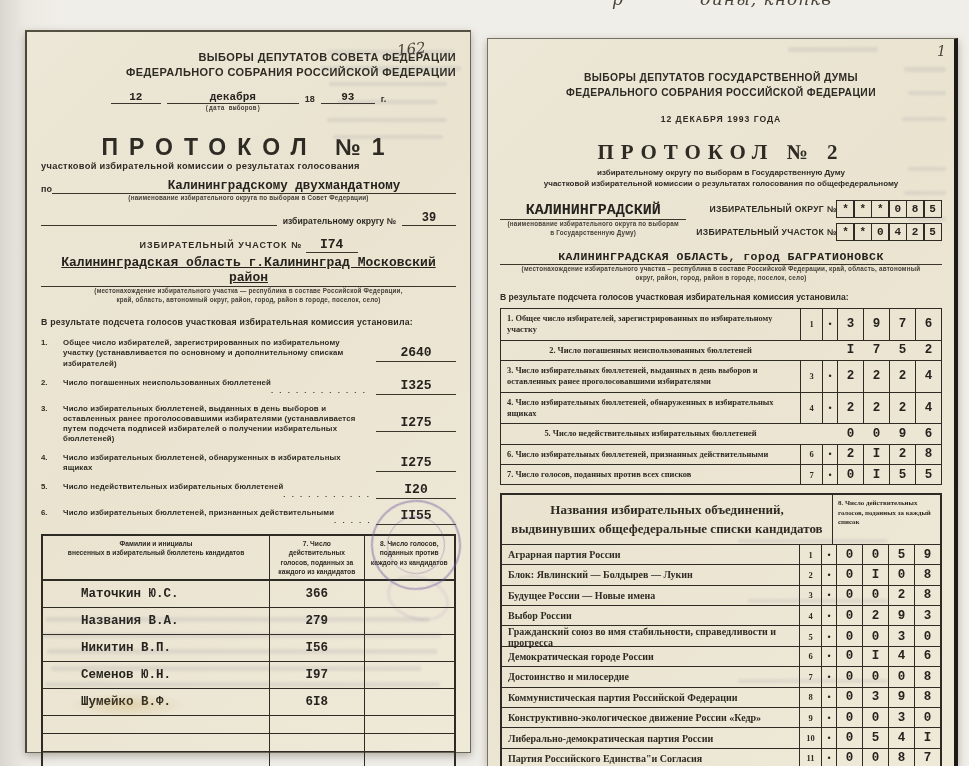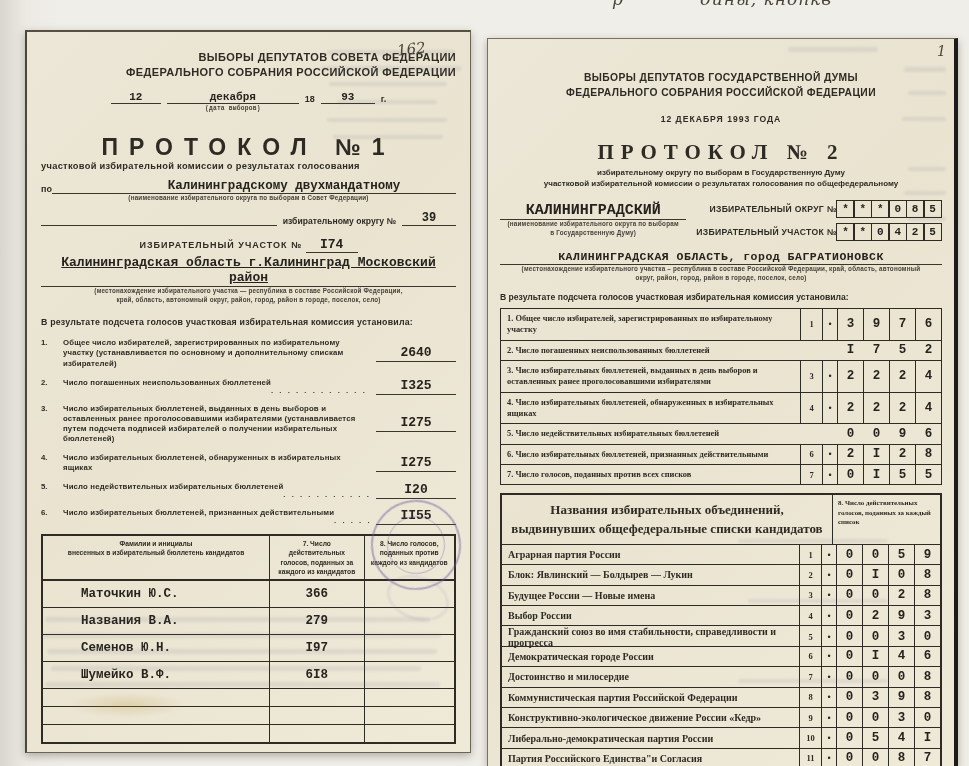--- a/index.html
+++ b/index.html
@@ -103,21 +103,21 @@
   .r-table { border:1.6px solid #2e2b24; margin-top:6px; }
   .r-row { display:grid; grid-template-columns:1fr 21px 15px 26px 26px 26px 26px; border-bottom:1.6px solid #2e2b24; }
   .r-row:last-child { border-bottom:none; }
   .r-label { font-family:"Liberation Serif","DejaVu Serif",serif; font-weight:bold; font-size:8.4px;
     line-height:1.35; padding:4px 6px; border-right:1.6px solid #2e2b24; }
   .cell { display:flex; align-items:center; justify-content:center; border-left:1.6px solid #2e2b24; }
   .cell.first { border-left:none; }
   .numcell { font-family:"Liberation Serif","DejaVu Serif",serif; font-weight:bold; font-size:8.5px; }
   .starcell { font-size:9px; }
   .digcell { font-family:"Liberation Mono","DejaVu Sans Mono",monospace; font-weight:bold; font-size:12.5px; color:#26231e; }
-  .r-row.nobox .r-label { border-right:1.6px solid transparent; }
+  .r-row.nobox .r-label { border-right:1.6px solid transparent;text-align:center; }
   .r-row.nobox .cell { border-left-color:transparent; }
   
   .p-table { border:2px solid #2e2b24; margin-top:8px; }
   .p-hrow { display:grid; grid-template-columns:1fr 108px; border-bottom:1.8px solid #2e2b24; }
   .p-htitle { font-family:"Liberation Serif","DejaVu Serif",serif; font-weight:bold; font-size:13px;
     text-align:center; line-height:1.4; padding:6px 4px; }
   .p-hvotes { border-left:1.6px solid #2e2b24; font-family:"Liberation Serif","DejaVu Serif",serif;
     font-weight:bold; font-size:6.9px; line-height:1.35; padding:3px 5px; }
   .p-row { display:grid; grid-template-columns:1fr 21px 15px 26px 26px 26px 26px; border-bottom:1.5px solid #2e2b24; height:19.4px; }
   .p-row:last-child { border-bottom:none; }
@@ -253,20 +253,25 @@
       <div class="c-name typed">Маточкин Ю.С.</div>
       <div class="c-votes typed">366</div>
       <div class="c-against"></div>
     </div>
     <div class="c-row">
       <div class="c-name typed">Названия В.А.</div>
       <div class="c-votes typed">279</div>
       <div class="c-against"></div>
     </div>
     <div class="c-row">
+      <div class="c-name typed">Никитин В.П.</div>
+      <div class="c-votes typed">I56</div>
+      <div class="c-against"></div>
+    </div>
+    <div class="c-row">
       <div class="c-name typed">Семенов Ю.Н.</div>
       <div class="c-votes typed">I97</div>
       <div class="c-against"></div>
     </div>
     <div class="c-row">
       <div class="c-name typed">Шумейко В.Ф.</div>
       <div class="c-votes typed">6I8</div>
       <div class="c-against"></div>
     </div>
     <div class="c-row empty">

